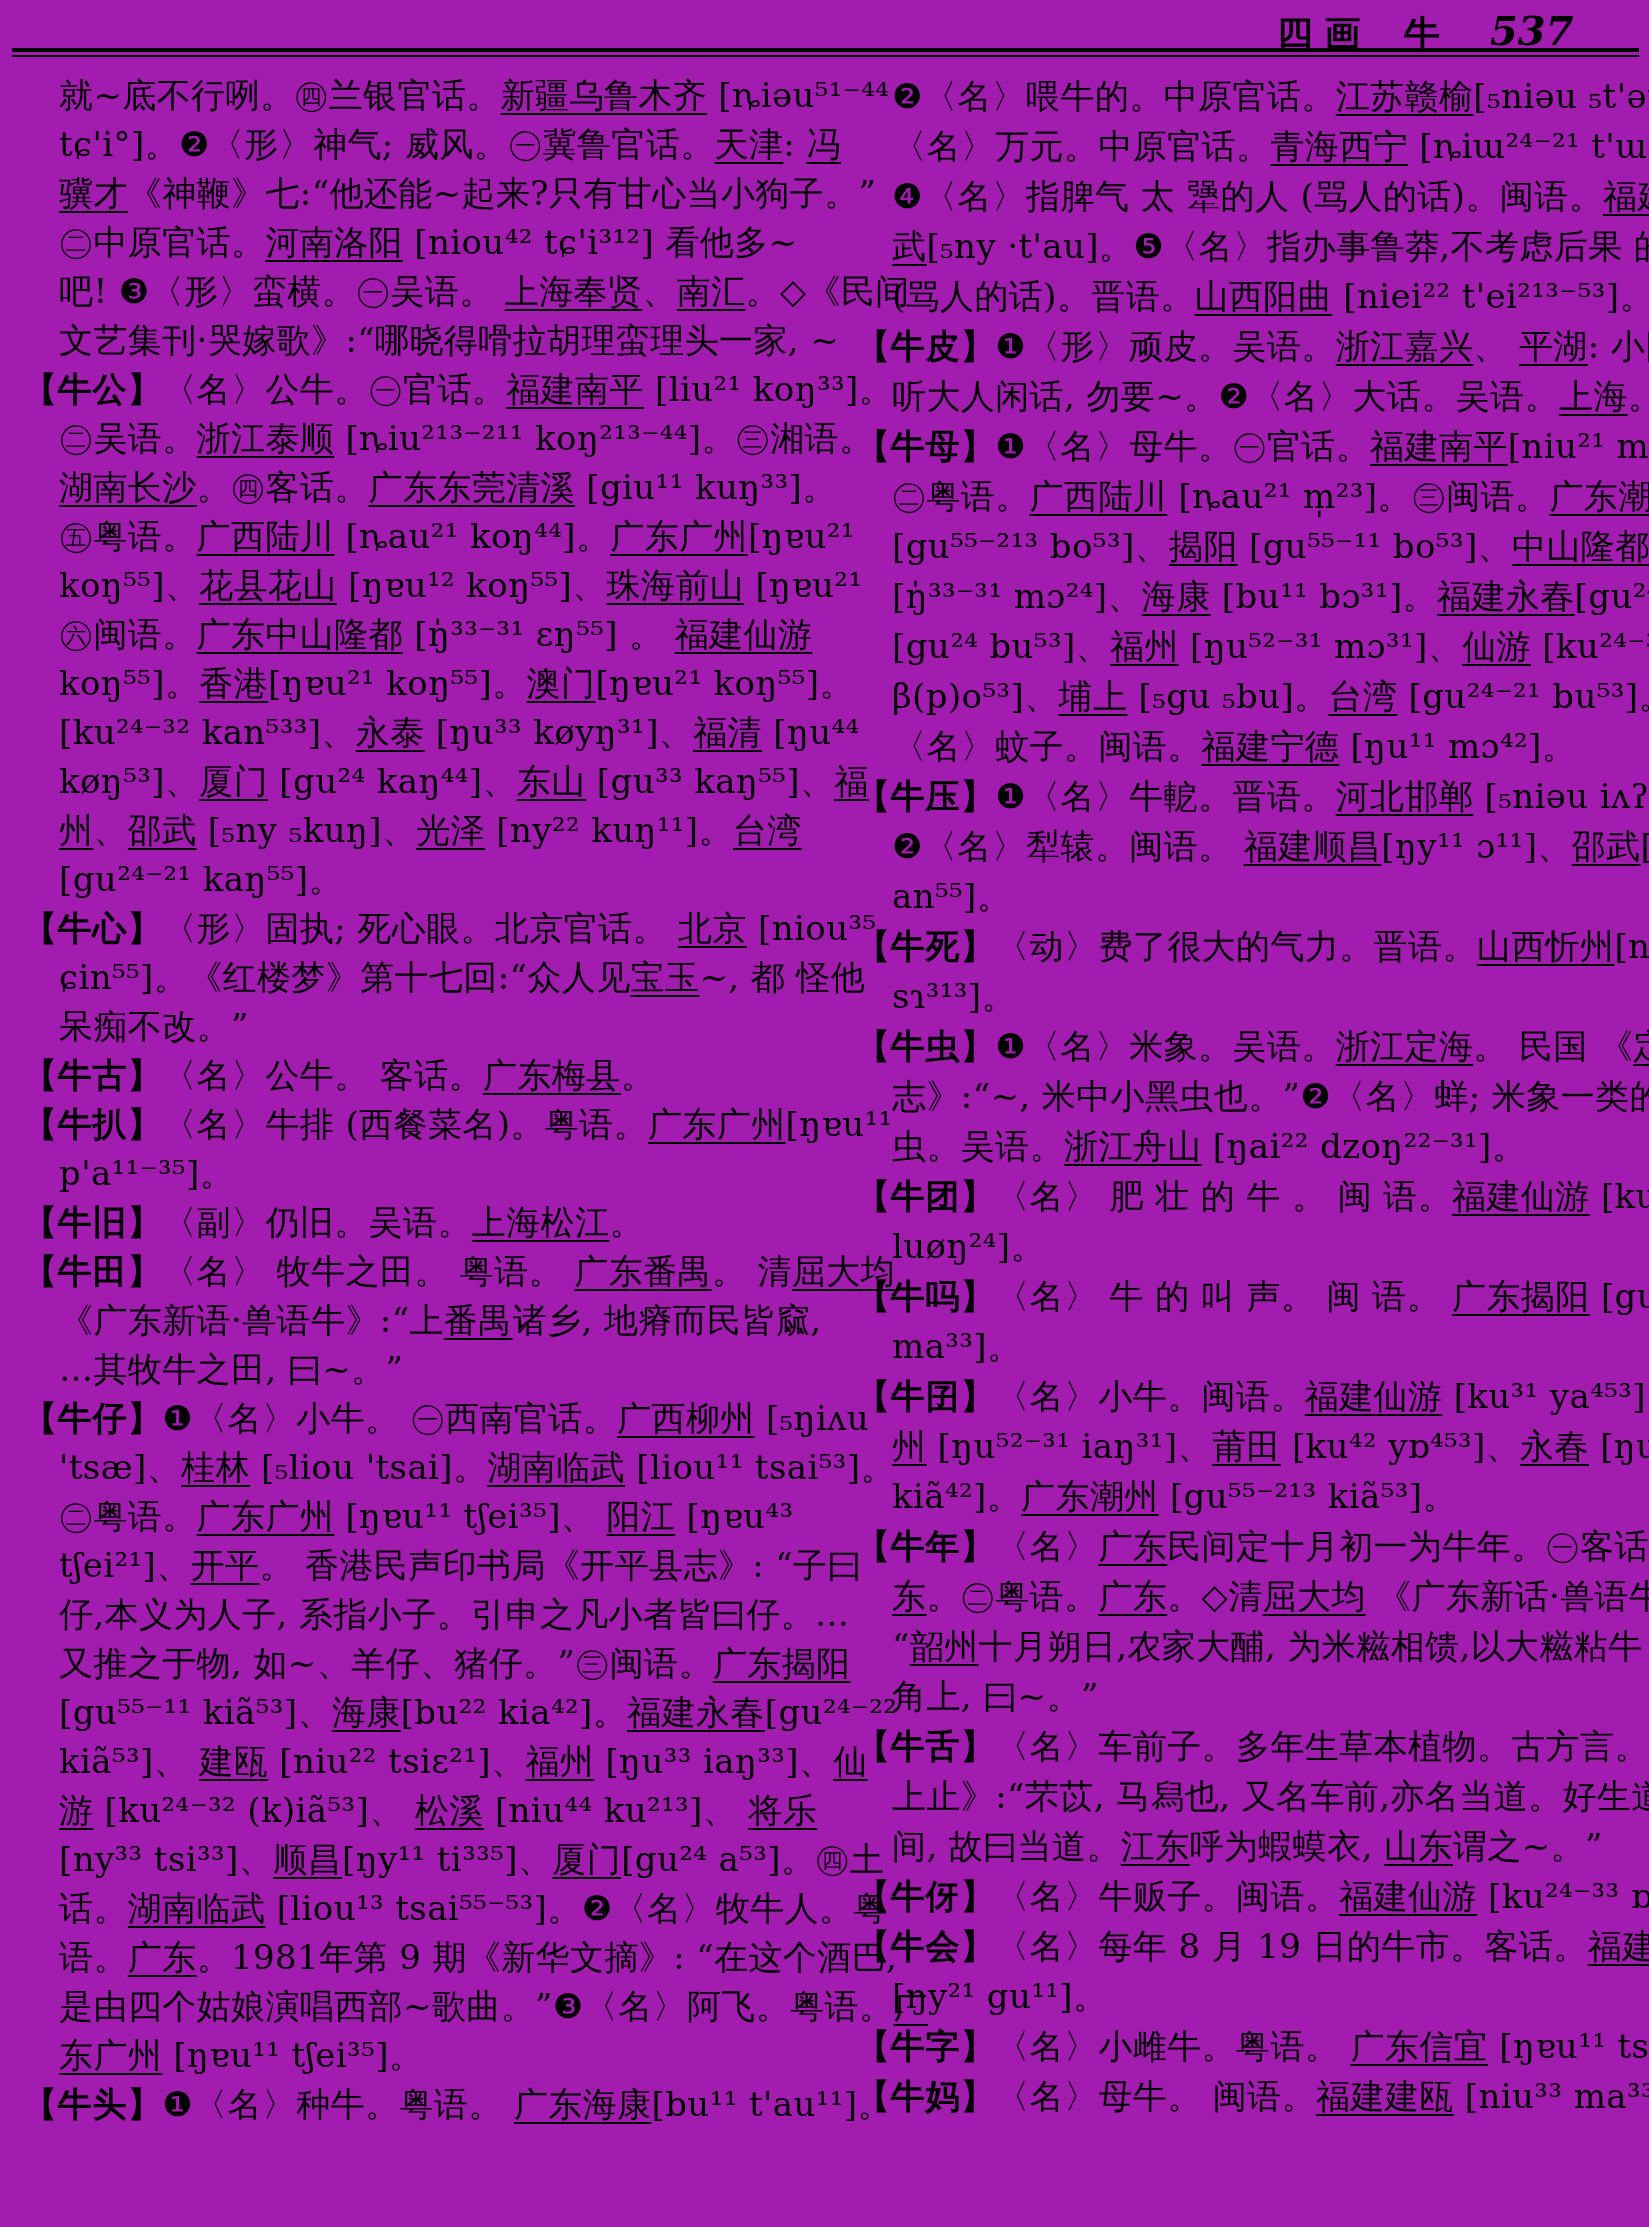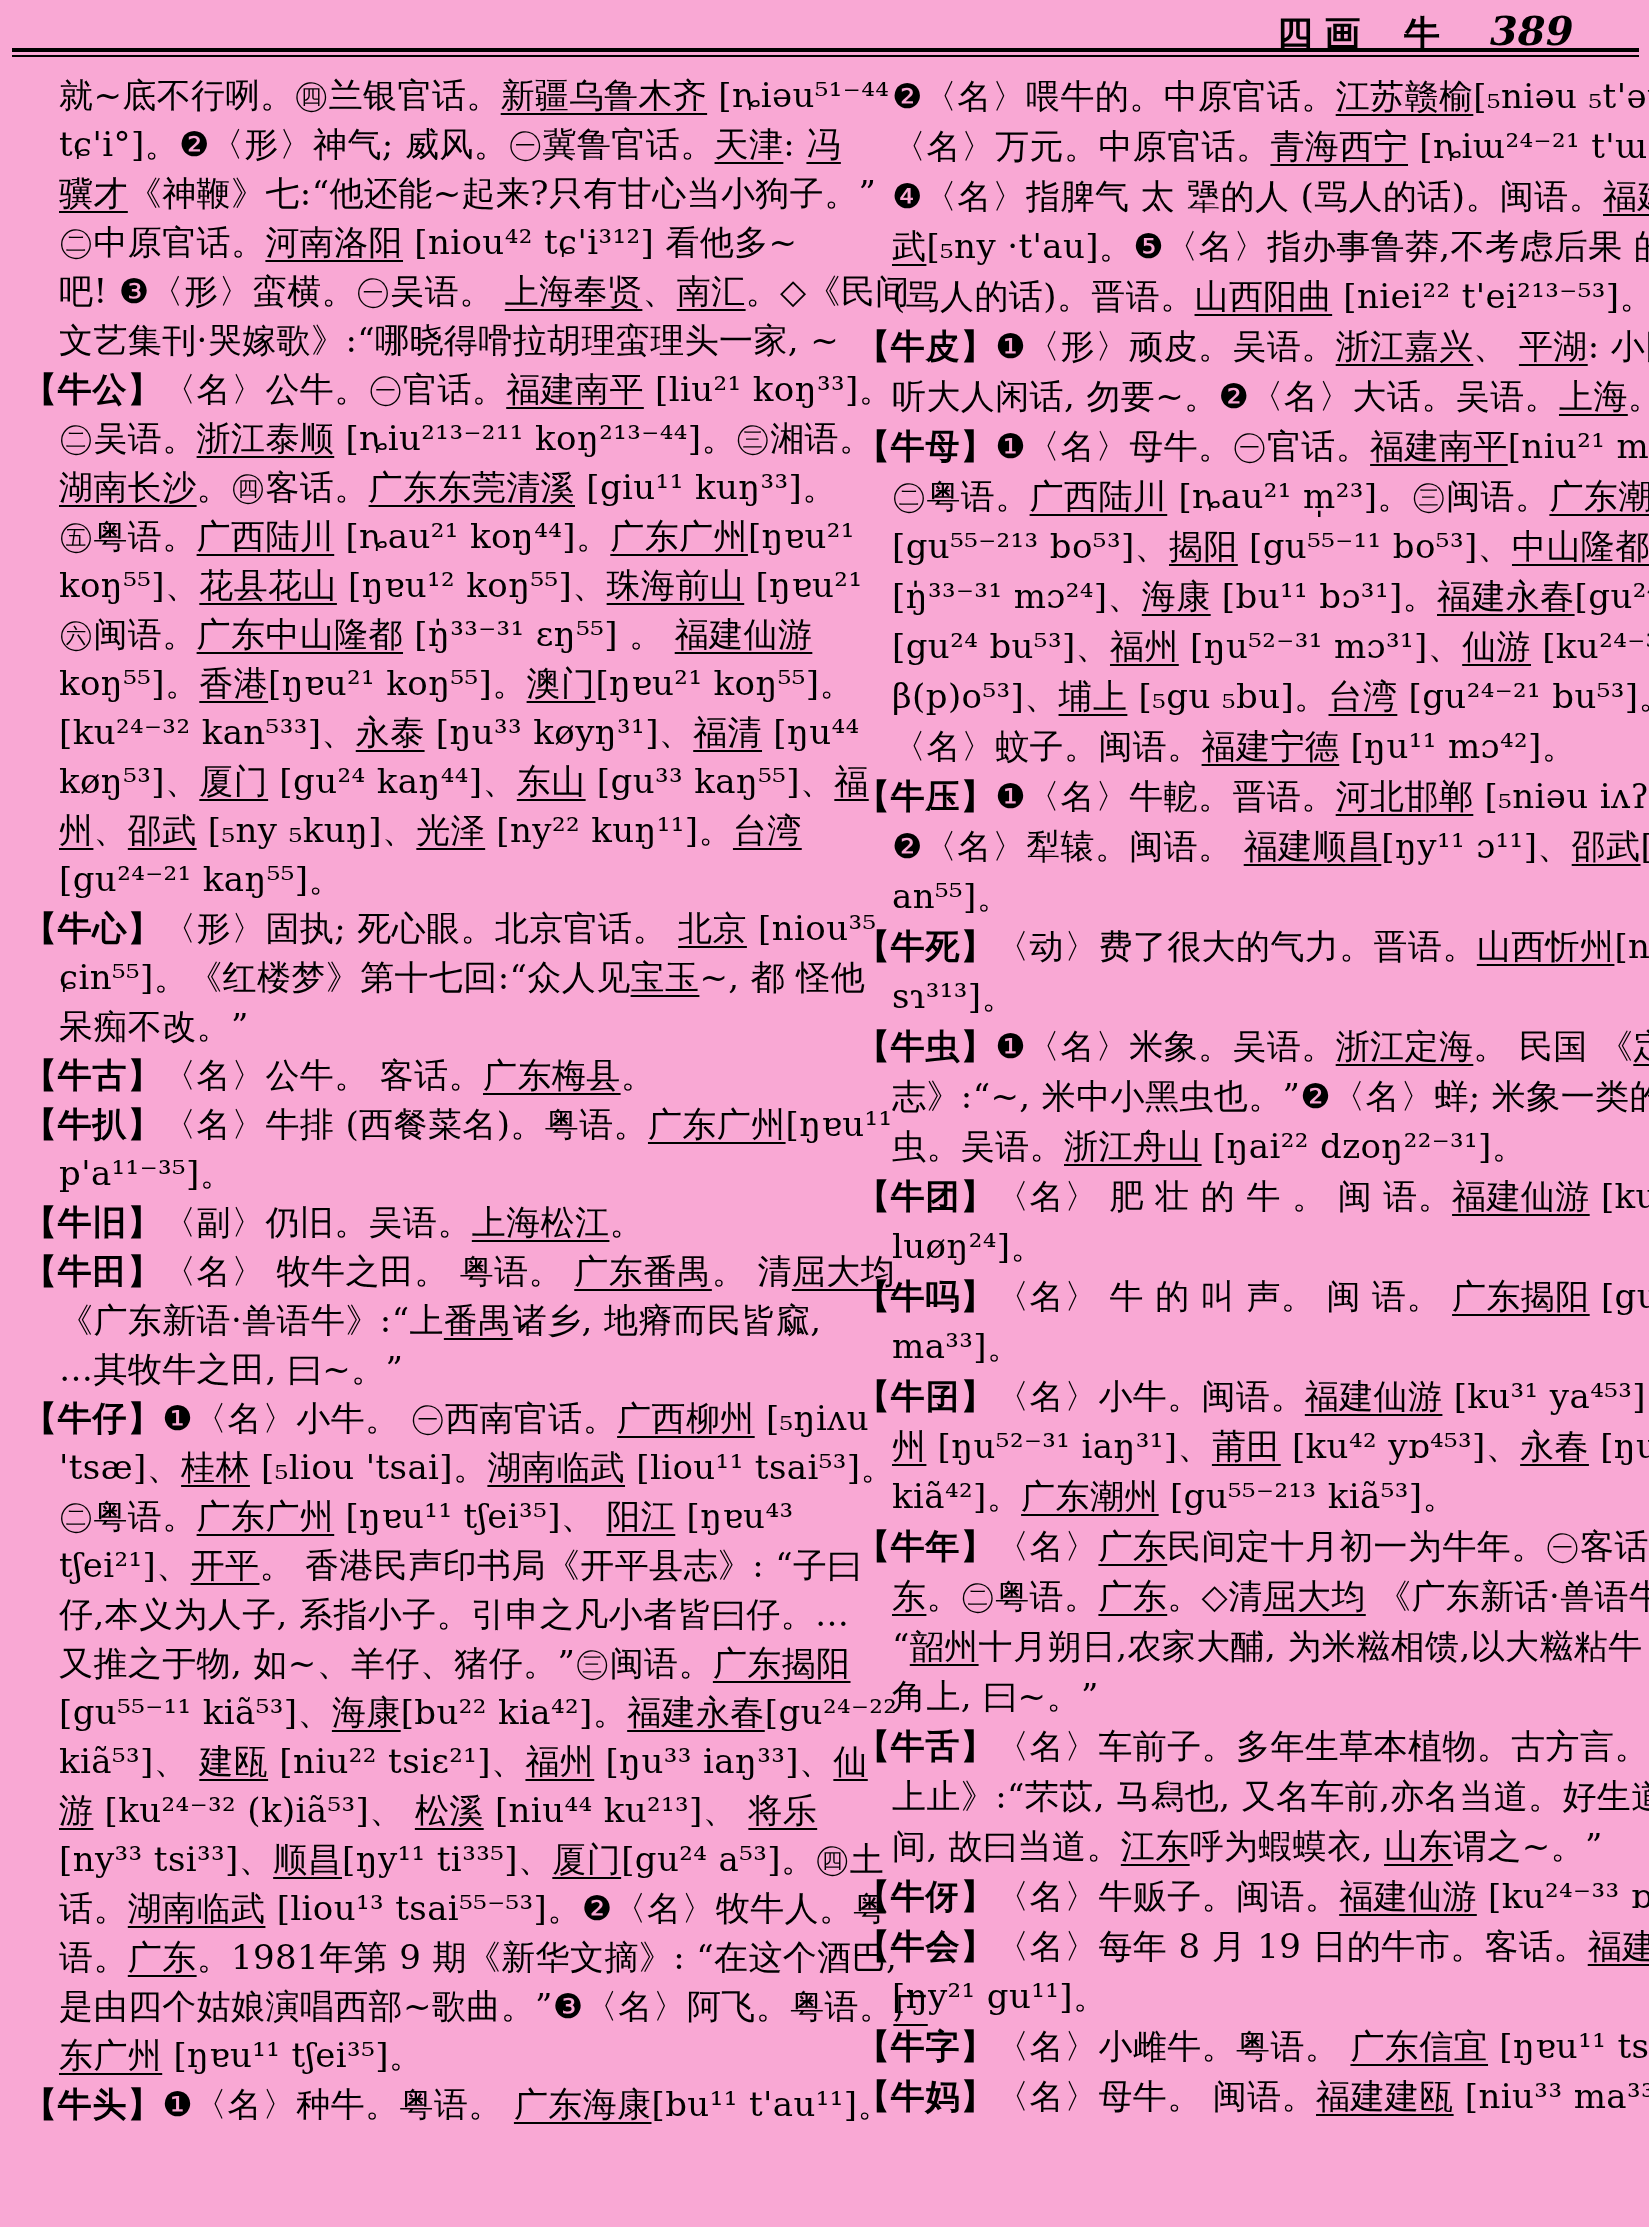--- a/index.html
+++ b/index.html
@@ -1,20 +1,20 @@
 <!DOCTYPE html>
 <html style="font-size:13.2px"><head>
 <meta charset="utf-8">
 <style>
   html, body { margin: 0; padding: 0; background: #e8e8e4; }
   .page {
     position: relative;
     width: 1650px;
     height: 2227px;
-    background: #f9a8d4;
+    background: #a21caf;
     color: #000;
     font-family: "DejaVu Serif", "Liberation Serif", serif;
     overflow: hidden;
   }
   .running-head {
     position: absolute;
     top: 6.6px; left: 0; width: 100%; height: 43px;
   }
   .head-section {
     position: absolute; left: 1277px; top: 3.3px;
@@ -60,21 +60,21 @@
   }
 </style>
 </head>
 <body>
 
 <div class="page">
 
   <div class="running-head">
     <span class="head-section">四画</span>
     <span class="head-radical">牛</span>
-    <span class="head-folio">389</span>
+    <span class="head-folio">537</span>
   </div>
 
   <div class="rule-thick"></div>
   <div class="rule-thin"></div>
 
   <div class="col col-left">
       <div class="line cont">就~底不行咧。㊃兰银官话。<u>新疆乌鲁木齐</u> [ȵiəu⁵¹⁻⁴⁴</div>
       <div class="line cont">tɕ'i°]。❷〈形〉神气; 威风。㊀冀鲁官话。<u>天津</u>: <u>冯</u></div>
       <div class="line cont"><u>骥才</u>《神鞭》七:“他还能~起来?只有甘心当小狗子。”</div>
       <div class="line cont">㊁中原官话。<u>河南洛阳</u> [niou⁴² tɕ'i³¹²] 看他多~</div>

